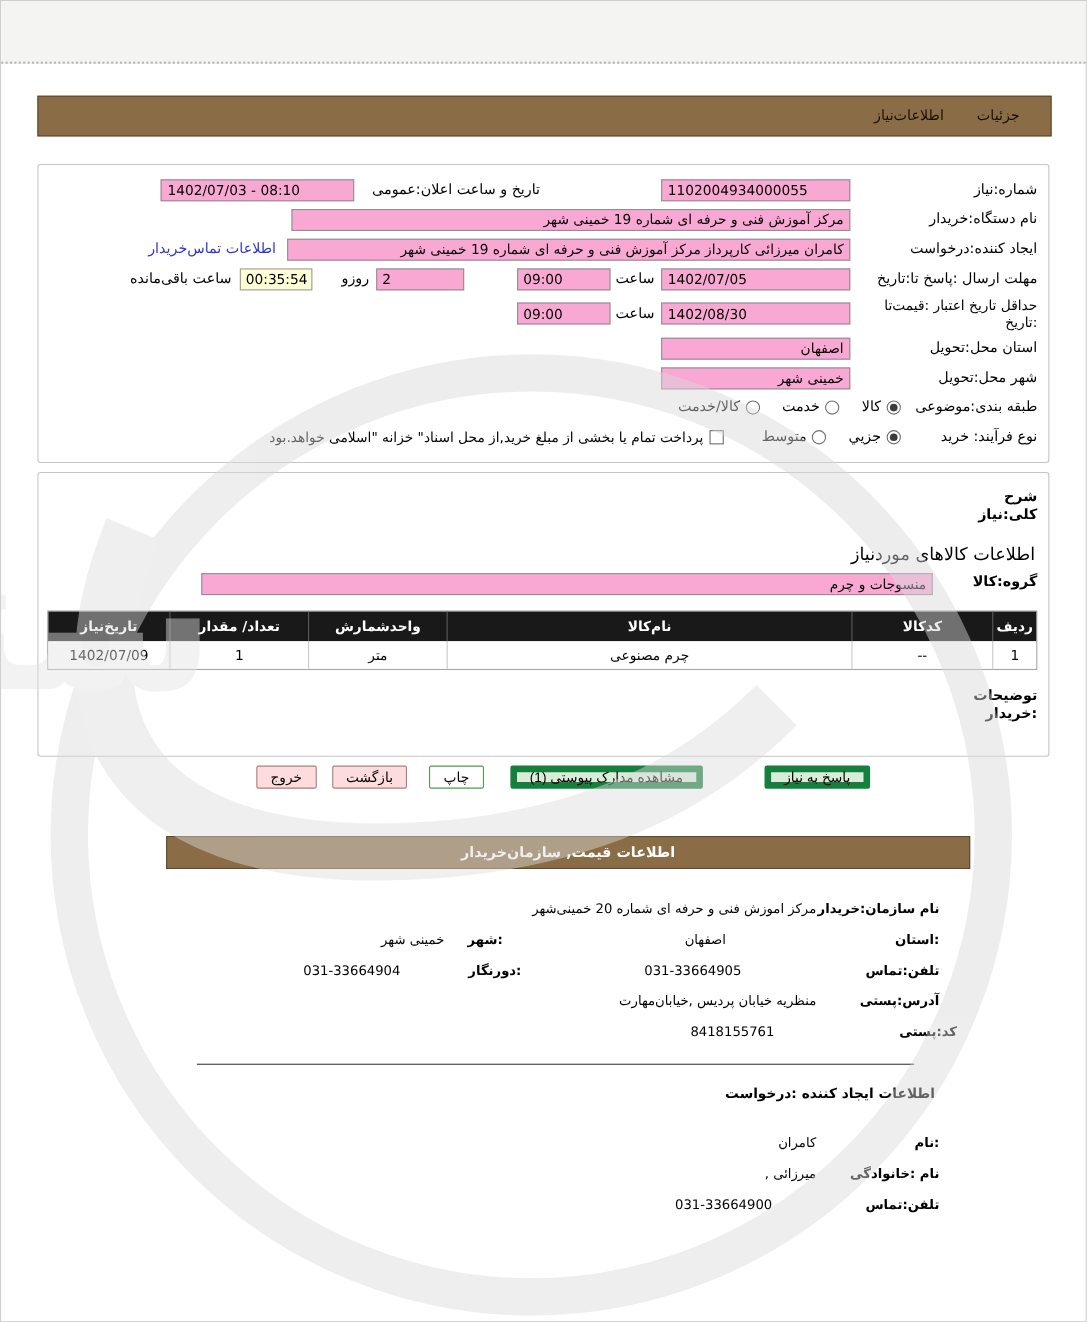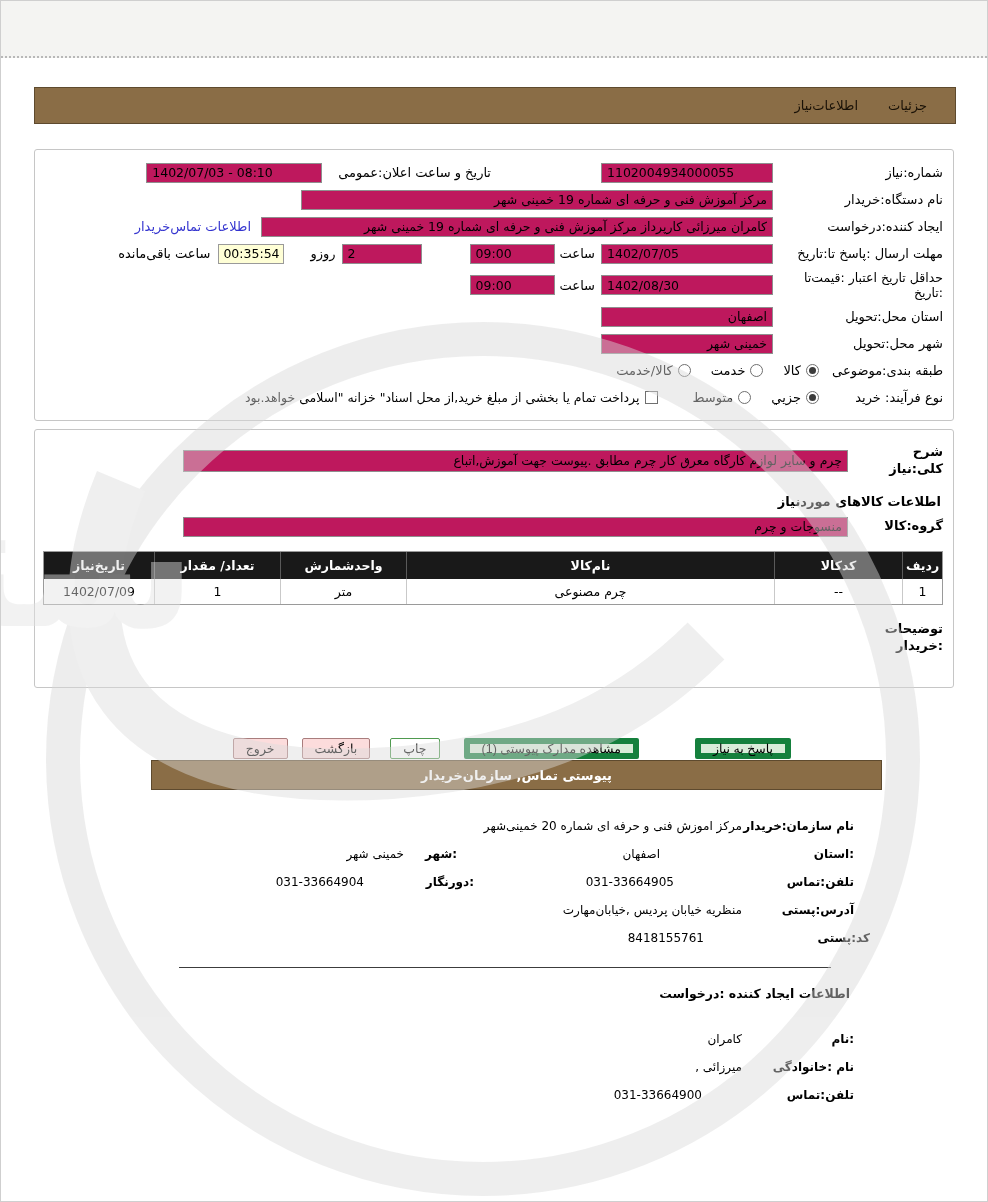--- a/index.html
+++ b/index.html
@@ -14,47 +14,47 @@
   .appbar{position:absolute;left:33px;top:86px;width:922px;height:37px;background:#8a6d46;border:1px solid #5e4a2e;display:flex;align-items:center;padding:0 28px;gap:30px;font-size:13px;color:#191106;}
   .appbar span{cursor:pointer;}
   .panel{position:absolute;background:#fff;border:1px solid #c6c6c6;border-radius:3px;}
   .p1{left:33px;top:148px;width:920px;height:272px;padding:9px 10px;}
   .p2{left:33px;top:428px;width:920px;height:259px;padding:14px 10px;}
   .frow{display:flex;align-items:center;height:27px;font-size:13px;}
   .frow.tall{height:36px;}
   .flab{width:170px;flex:none;text-align:right;padding-left:8px;line-height:1.2;}
   .flab.sm{width:120px;}
   .flab .l2{display:block;font-size:12.5px;}
-  .ibox{border:1px solid #8f8f8f;background:#be185d;height:20px;display:flex;align-items:center;padding:0 5px;font-size:12.5px;flex:none;overflow:hidden;white-space:nowrap;}
+  .ibox{border:1px solid #8f8f8f;background:#f9a8d4;height:20px;display:flex;align-items:center;padding:0 5px;font-size:12.5px;flex:none;overflow:hidden;white-space:nowrap;}
   .num{direction:ltr;justify-content:flex-start;}
-  .w172{width:172px;}.w85{width:85px;}.w80{width:80px;}.w540{width:472px;}.w468{width:512px;}.w665{width:665px;}
+  .w172{width:172px;}.w85{width:85px;}.w80{width:80px;}.w540{width:508px;}.w468{width:512px;}.w665{width:665px;}
   .timer{border:1px solid #9a9a9a;background:#ffffd6;height:20px;width:66px;display:flex;align-items:center;justify-content:center;font-size:12.5px;direction:ltr;flex:none;}
   .link{color:#3434cf;font-size:13px;margin-right:10px;cursor:pointer;white-space:nowrap;}
   .grp{display:flex;align-items:center;margin-right:20px;}
   .grp.first{margin-right:4px;}
   .radio{width:13px;height:13px;border:1px solid #6f6f6f;border-radius:50%;background:#fff;position:relative;flex:none;}
   .radio.on::after{content:"";position:absolute;inset:2px;background:#3c3c3c;border-radius:50%;}
   .checkbox{width:13px;height:13px;border:1px solid #6f6f6f;background:#fff;flex:none;}
   .rlab{margin-right:5px;white-space:nowrap;}
   .note{margin-right:6px;font-size:12.5px;white-space:nowrap;}
   .drow{display:flex;align-items:center;margin-bottom:0;}
   .dlab{width:95px;flex:none;font-weight:bold;font-size:13px;text-align:right;padding-left:8px;line-height:1.3;}
-  .heading{font-weight:bold;font-size:13px;margin:16px 2px 8px 0;}
+  .heading{font-weight:normal;font-size:16px;margin:16px 2px 8px 0;}
   .gtable{margin:14px auto 0 auto;width:900px;border:1px solid #9a9a9a;}
   .thead{display:flex;background:#191919;color:#fff;font-weight:bold;height:27px;font-size:12.5px;}
   .thead .c{border-left:1px solid #5a5a5a;}
   .trow{display:flex;background:#fff;height:25px;font-size:12.5px;}
   .trow .c{border-left:1px solid #c9c9c9;}
   .c{display:flex;align-items:center;justify-content:center;overflow:hidden;white-space:nowrap;}
   .c:last-child{border-left:none;}
   .cw1{width:40px;}.cw2{width:128px;}.cw3{width:368px;}.cw4{width:126px;}.cw5{width:126px;}.cw6{flex:1;}
   .remarks{margin-top:12px;display:flex;align-items:flex-start;}
   .rembox{flex:1;border:1px solid #9a9a9a;min-height:54px;display:flex;align-items:center;justify-content:center;text-align:center;font-size:12.5px;line-height:1.75;padding:4px 28px;}
   .btnrow{position:absolute;top:695px;right:196px;display:flex;align-items:center;}
-  .btn{height:21px;display:flex;align-items:center;justify-content:center;padding:0 12px;font-size:12.5px;border-radius:2px;cursor:pointer;white-space:nowrap;margin-top:42px;}
+  .btn{height:21px;display:flex;align-items:center;justify-content:center;padding:0 12px;font-size:12.5px;border-radius:2px;cursor:pointer;white-space:nowrap;}
   .btn.green{background:#d9ecd9;border:6px solid #15803d;}
   .btn.white{background:#ffffff;border:1px solid #4f9a4f;}
   .btn.pink{background:#fcdcdc;border:1px solid #a97d7d;}
   .m56{margin-right:56px;}.m24{margin-right:24px;}.m20{margin-right:20px;}.m14{margin-right:14px;}
   .sectionbar{position:absolute;left:150px;top:759px;width:731px;height:30px;background:#8a6d46;border:1px solid #5e4a2e;color:#fff;font-weight:bold;font-size:13px;display:flex;align-items:center;justify-content:center;}
   .contact{position:absolute;left:150px;top:812px;width:731px;font-size:12px;}
   .crow{position:relative;height:28px;}
   .clab{position:absolute;top:6px;font-weight:bold;white-space:nowrap;}
   .cval{position:absolute;top:6px;white-space:nowrap;}
   .divider{position:absolute;left:178px;top:966px;width:652px;border-top:1px solid #3c3c3c;}
@@ -152,21 +152,20 @@
     <span class="checkbox" style="margin-right:34px;"></span>
     <span class="note">پرداخت تمام یا بخشی از مبلغ خرید,از محل اسناد" خزانه "اسلامی خواهد.بود</span>
   </div>
 
 </div>
 
 <div class="panel p2">
 
   <div class="drow">
     <span class="dlab">شرح کلی:نیاز</span>
-    <div class="ibox w665" style="height:22px;">چرم و سایر لوازم کارگاه معرق کار چرم مطابق .پیوست جهت آموزش,اتباع</div>
   </div>
 
   <div class="heading">اطلاعات کالاهای موردنیاز</div>
 
   <div class="drow">
     <span class="dlab">گروه:کالا</span>
     <div class="ibox w665">منسوجات و چرم</div>
   </div>
 
   <div class="gtable">
@@ -198,21 +197,21 @@
 </div>
 
 <div class="btnrow">
   <button class="btn green">پاسخ به نیاز</button>
   <button class="btn green m56">مشاهده مدارک پیوستی (1)</button>
   <button class="btn white m24">چاپ</button>
   <button class="btn pink m20">بازگشت</button>
   <button class="btn pink m14">خروج</button>
 </div>
 
-<div class="sectionbar">پیوستی  تماس, سازمان‌خریدار</div>
+<div class="sectionbar">اطلاعات  قیمت, سازمان‌خریدار</div>
 
 <div class="contact">
   <div class="crow">
     <span class="clab" style="right:28px;">نام سازمان:خریدار</span>
     <span class="cval" style="right:140px;">مرکز اموزش فنی و حرفه ای شماره 20 خمینی‌شهر</span>
   </div>
   <div class="crow">
     <span class="clab" style="right:28px;">:استان</span>
     <span class="cval" style="right:222px;">اصفهان</span>
     <span class="clab" style="right:425px;">:شهر</span>

